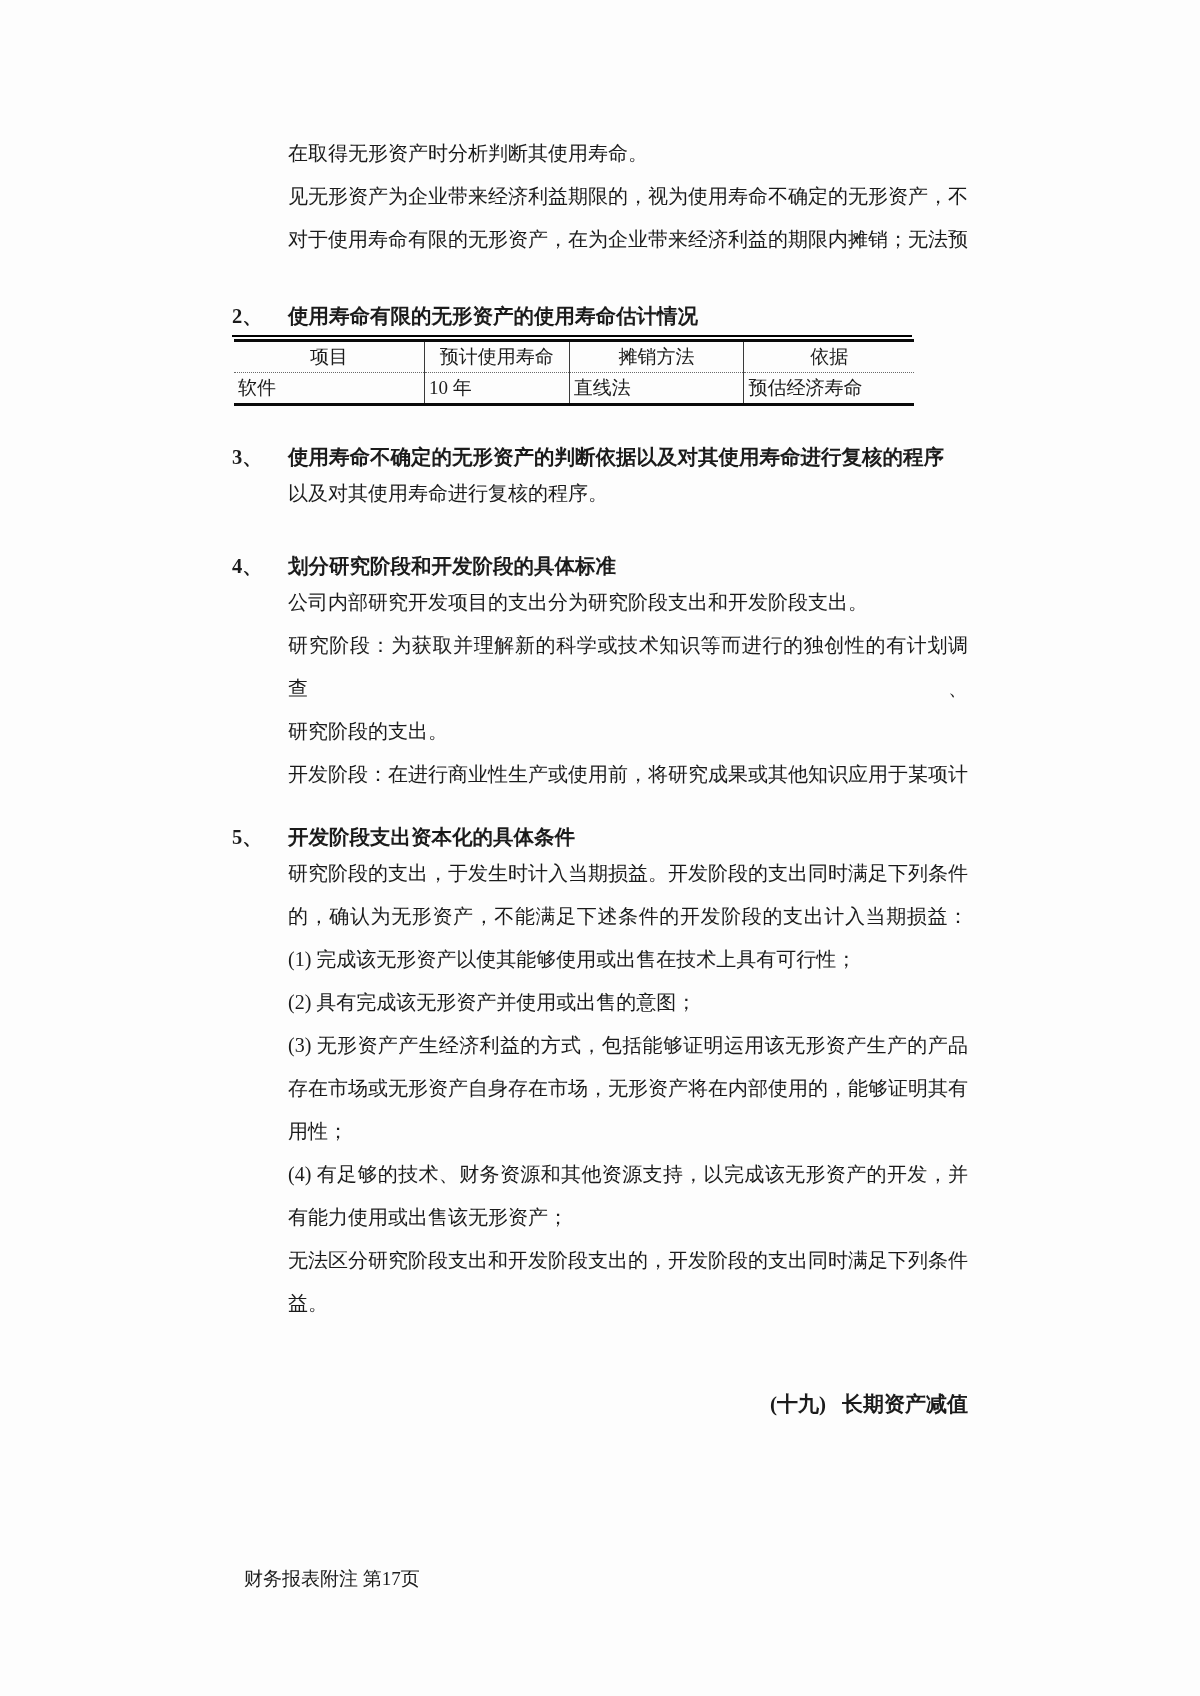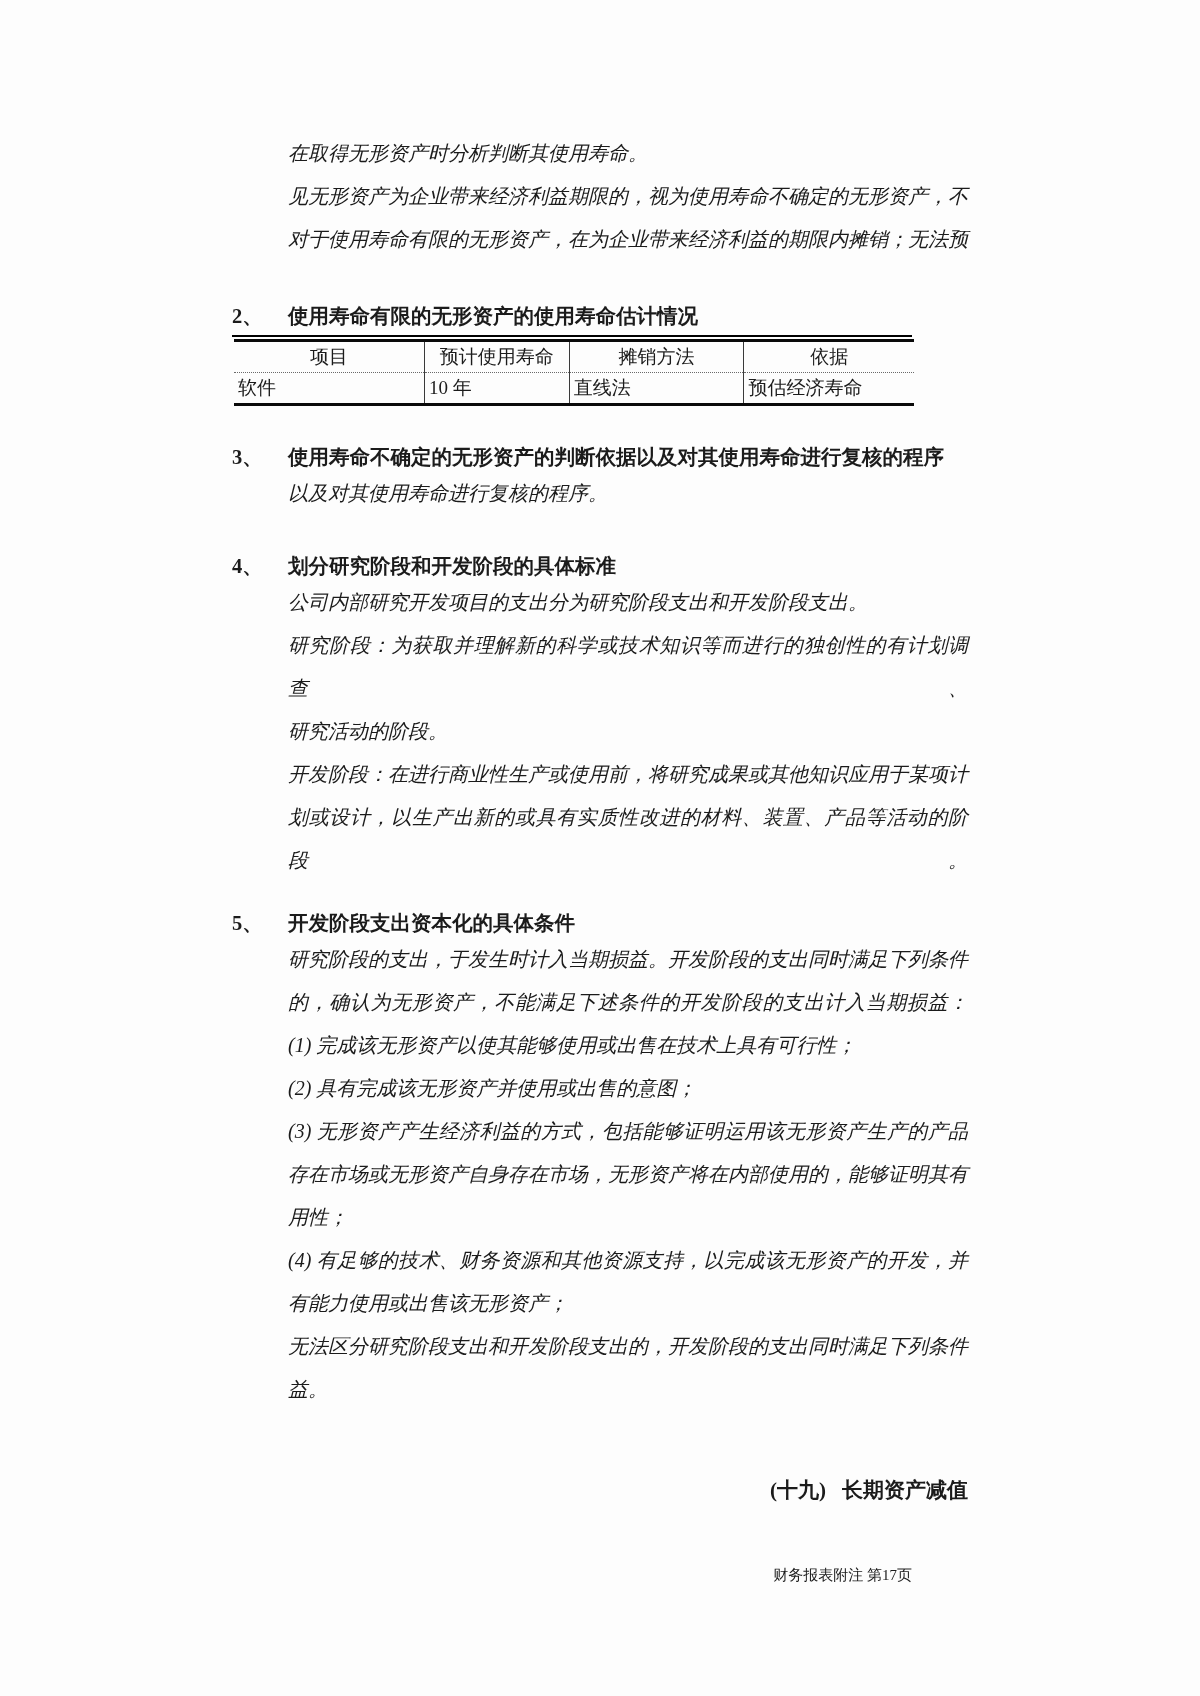--- a/index.html
+++ b/index.html
@@ -13,21 +13,20 @@
     overflow:hidden;
   }
   .content { position:absolute; left:232px; top:132px; width:736px; }
 
   .body-line {
     margin-left:56px;
     width:680px;
     font-size:20px;
     line-height:43px;
     letter-spacing:0;
-    font-style:italic;
   }
   .fill { text-align:justify; text-align-last:justify; }
 
   .sec-heading {
     display:flex;
     font-weight:bold;
     font-size:20.5px;
     line-height:30px;
   }
   .sec-heading .num { width:56px; flex:none; }
@@ -68,24 +67,24 @@
     margin-left:-72px;
     font-weight:bold;
     font-size:21px;
     line-height:30px;
     justify-content:flex-end;
   }
   .sec19 .num { width:72px; flex:none; }
 
   .footer {
     position:absolute;
-    left:232px; top:1566px;
+    left:244px; top:1566px;
     width:680px;
-    text-align:right;
-    font-size:15px;
+    text-align:left;
+    font-size:19px;
   }
 </style>
 </head>
 <body>
 
 <div class="page">
   <div class="content">
 
     <div>
       <div class="body-line">在取得无形资产时分析判断其使用寿命。</div>
@@ -133,23 +132,22 @@
       <div class="body-line">以及对其使用寿命进行复核的程序。</div>
     </div>
 
     <div>
       <div class="sec-heading mt-s4">
         <span class="num">4、</span>
         <span class="title">划分研究阶段和开发阶段的具体标准</span>
       </div>
       <div class="body-line">公司内部研究开发项目的支出分为研究阶段支出和开发阶段支出。</div>
       <div class="body-line fill">研究阶段：为获取并理解新的科学或技术知识等而进行的独创性的有计划调查、</div>
-      <div class="body-line">研究活动的阶段。</div>
+      <div class="body-line">研究阶段的支出。</div>
       <div class="body-line fill">开发阶段：在进行商业性生产或使用前，将研究成果或其他知识应用于某项计</div>
-      <div class="body-line fill">划或设计，以生产出新的或具有实质性改进的材料、装置、产品等活动的阶段。</div>
     </div>
 
     <div>
       <div class="sec-heading mt-s5">
         <span class="num">5、</span>
         <span class="title">开发阶段支出资本化的具体条件</span>
       </div>
       <div class="body-line fill">研究阶段的支出，于发生时计入当期损益。开发阶段的支出同时满足下列条件</div>
       <div class="body-line fill">的，确认为无形资产，不能满足下述条件的开发阶段的支出计入当期损益：</div>
       <div class="body-line">(1) 完成该无形资产以使其能够使用或出售在技术上具有可行性；</div>

